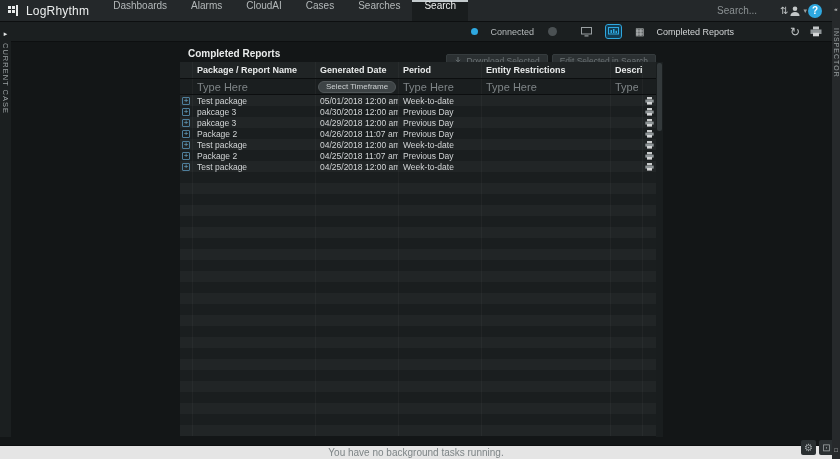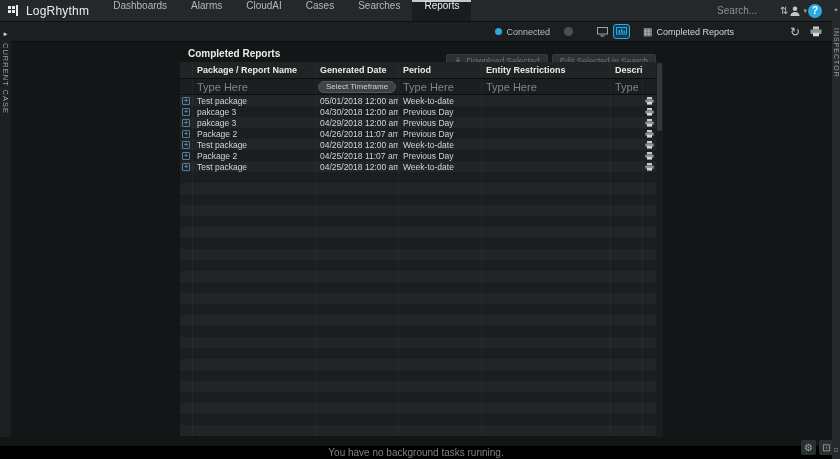--- a/index.html
+++ b/index.html
@@ -41,21 +41,21 @@
     display:flex; align-items:center; justify-content:center;
   }
 
   
   .toolbar {
     position:absolute; top:22px; left:0; right:8px; height:20px;
     background:#1b1f20; display:flex; align-items:center;
     font-size:9px; color:#b6bbbc; border-bottom:1px solid #0d0f10;
   }
   .tb-spacer { flex:1; }
-  .tb-group { display:flex; align-items:center; gap:4px; }
+  .tb-group { display:flex; align-items:center; gap:12px; }
   .status-dot { width:7px; height:7px; border-radius:50%; background:#2ea8e0; }
   .status-circle { width:9px; height:9px; border-radius:50%; background:#4b5153; }
   .view-toggle {
     width:15px; height:13px; display:flex; align-items:center; justify-content:center;
     border-radius:2px;
   }
   .view-toggle.selected { background:#123c52; outline:1px solid #2ea8e0; }
   .grid-glyph { color:#c3c7c8; font-size:10px; line-height:1; }
   .tb-label { color:#d2d5d6; }
   .tb-right { display:flex; align-items:center; gap:10px; padding:0 10px 0 56px; }
@@ -146,21 +146,21 @@
     background:#191d1e;
   }
   .table-scroll .thumb {
     position:absolute; top:1px; left:1px; right:1px; height:68px;
     background:#33393b; border-radius:2px;
   }
 
   
   .statusbar {
     position:absolute; left:0; right:8px; bottom:0; height:14px;
-    background:#000000; border-top:1px solid #0d0f10;
+    background:#e5e5e5; border-top:1px solid #0d0f10;
     display:flex; align-items:center; justify-content:center;
     color:#7d8486; font-size:10px;
   }
   .status-icons { position:absolute; right:6px; bottom:4px; display:flex; gap:3px; }
   .sq-btn {
     width:15px; height:15px; background:#2a2f31; border-radius:2px;
     display:flex; align-items:center; justify-content:center;
     color:#a3a8aa; font-size:10px; line-height:1;
   }
 </style>
@@ -188,21 +188,21 @@
     <div class="nav-item">
         <span>CloudAI</span>
       </div>
     <div class="nav-item">
         <span>Cases</span>
       </div>
     <div class="nav-item">
         <span>Searches</span>
       </div>
     <div class="nav-item active">
-        <span>Reports</span>
+        <span>Search</span>
       </div>
   </div>
   <div class="nav-right">
     <input class="search-input" placeholder="Search..." style="">
     <span class="mini-glyph">⇅</span>
     <span style="display:flex;align-items:center;gap:2px;">
       <svg width="12" height="12" viewBox="0 0 12 12">
         <circle cx="6" cy="3.8" r="2.3" fill="#c3c7c8"></circle>
         <path d="M1.4 11c0-2.6 2.1-3.9 4.6-3.9s4.6 1.3 4.6 3.9z" fill="#c3c7c8"></path>
       </svg>

